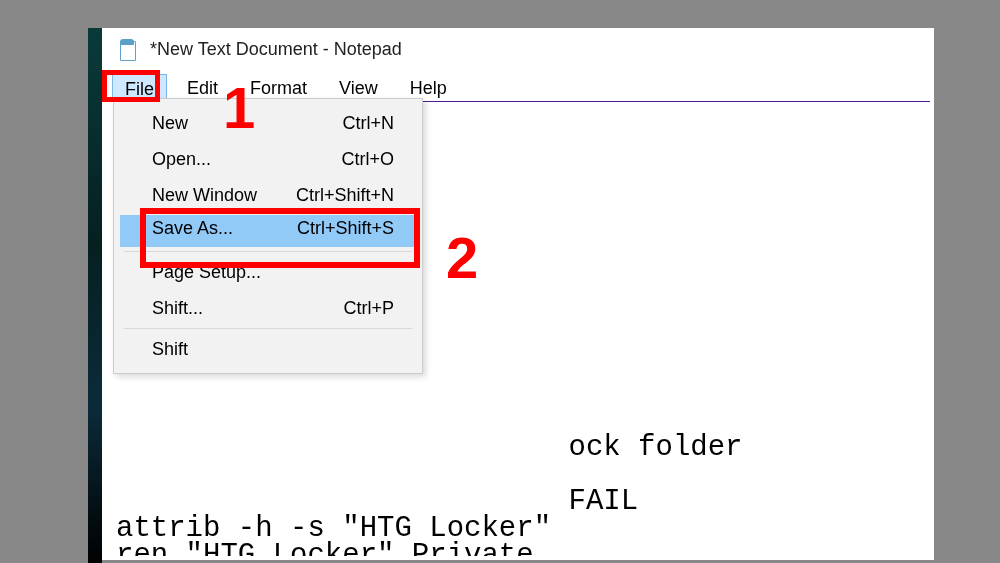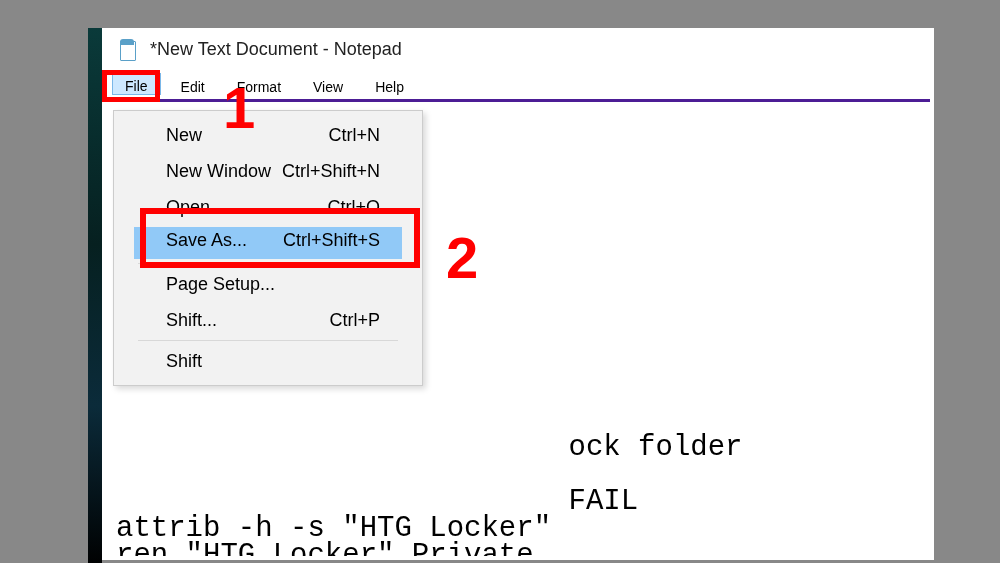--- a/index.html
+++ b/index.html
@@ -55,24 +55,24 @@
       content: "";
       position: absolute;
       left: 2px; top: 2px;
       width: 14px; height: 6px;
       background: #5aa0c8;
       border-radius: 3px 3px 0 0;
     }
     .menubar {
       height: 32px;
       display: flex;
-      align-items: flex-end;
+      align-items: flex-start;
       padding-left: 2px;
-      border-bottom: 3px solid #4c1d95;
-      font-size: 14px;
+      border-bottom: 1px solid #4c1d95;
+      font-size: 18px;
     }
     .menubar-item {
       padding: 4px 12px 0 12px;
       cursor: default;
       display: flex;
       align-items: center;
     }
     .menubar-item.active {
       background: #cde8ff;
       border: 1px solid #7ab7e8;
@@ -95,26 +95,26 @@
       font-family: "Consolas", "Courier New", monospace;
       font-size: 29px;
       line-height: 27px;
       white-space: pre;
       color: #000;
       overflow: hidden;
     }
     .file-menu {
       position: absolute;
       left: 7px;
-      top: 78px;
+      top: 66px;
       width: 310px;
       background: #f2f2f2;
       border: 1px solid #ccc;
       box-shadow: 3px 3px 6px rgba(0,0,0,.15);
-      padding: 4px 16px;
+      padding: 4px 2px;
       font-size: 18px;
     }
     .menu-row {
       display: flex;
       justify-content: space-between;
       padding: 4px 18px 4px 28px;
       height: 32px;
       align-items: center;
       cursor: default;
     }
@@ -176,26 +176,26 @@
 echo Invalid password
 goto end</div>
   </div>
 
   <div class="file-menu">
     <div class="menu-row">
       <span>New</span>
       <span>Ctrl+N</span>
     </div>
     <div class="menu-row">
+      <span>Open...</span>
+      <span>Ctrl+O</span>
+    </div>
+    <div class="menu-row">
       <span>New Window</span>
       <span>Ctrl+Shift+N</span>
-    </div>
-    <div class="menu-row">
-      <span>Open...</span>
-      <span>Ctrl+O</span>
     </div>
     <div class="menu-row highlight">
       <span>Save As...</span>
       <span>Ctrl+Shift+S</span>
     </div>
     <div class="menu-sep"></div>
     <div class="menu-row">
       <span>Page Setup...</span>
       <span></span>
     </div>

